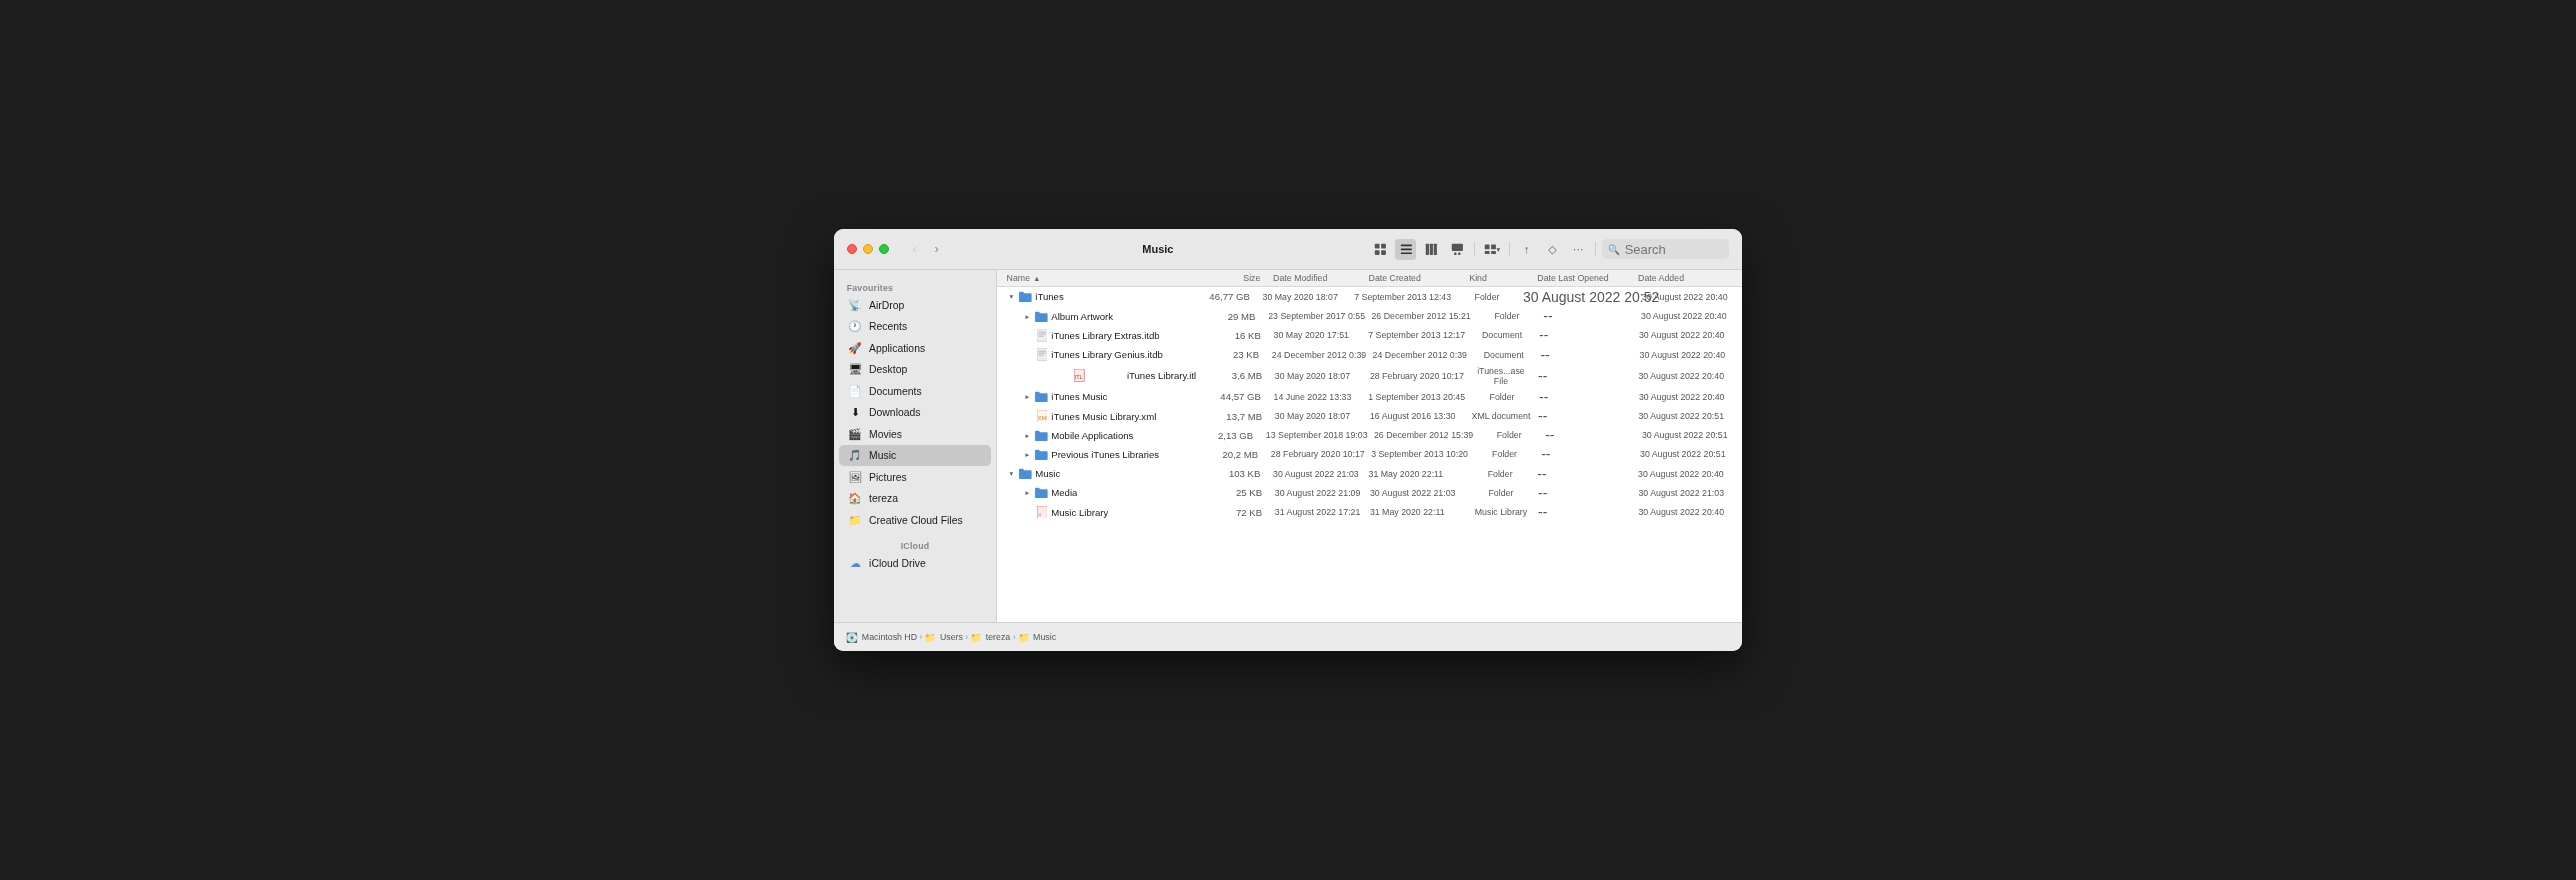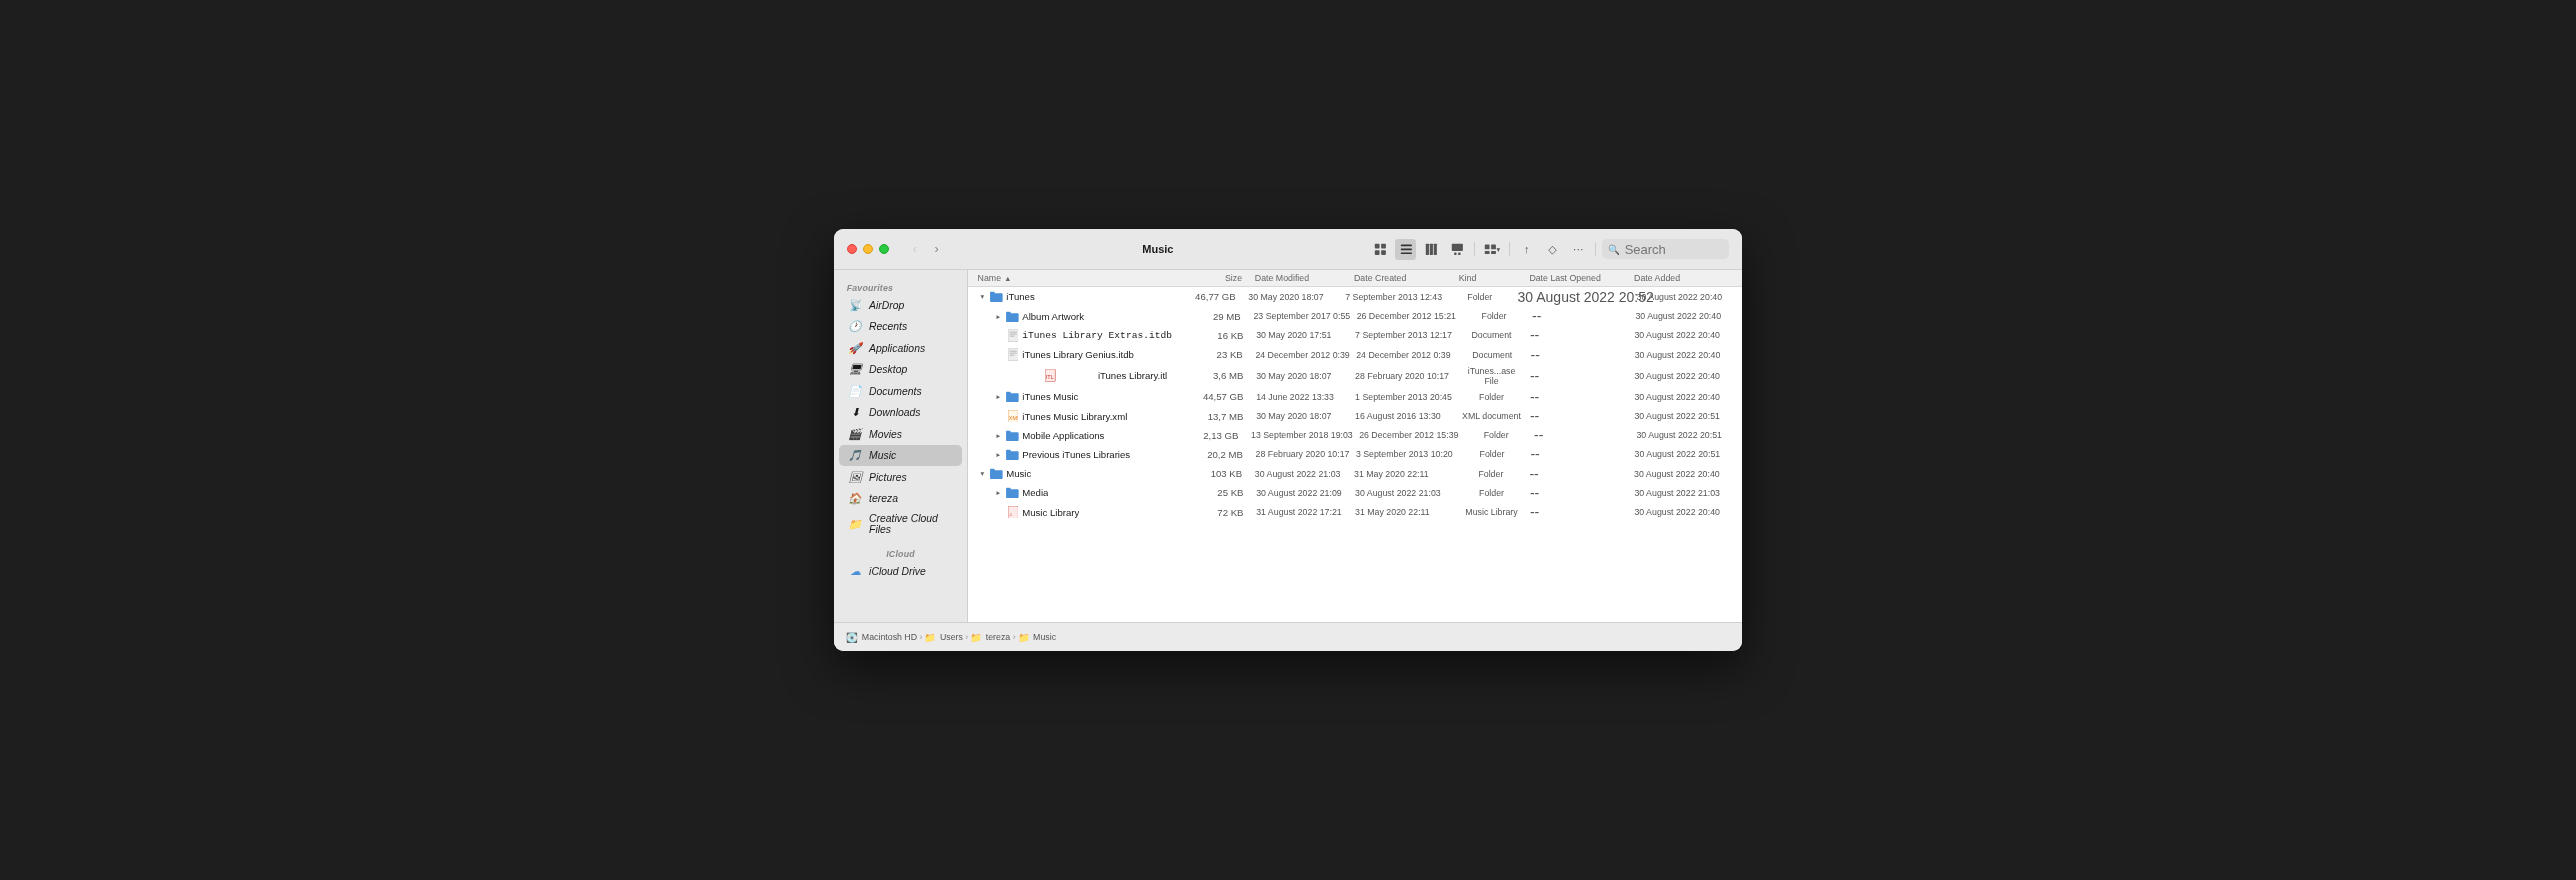--- a/index.html
+++ b/index.html
@@ -111,29 +111,28 @@
     }
     .search-icon-small { color: #888; font-size: 9.6px; }
     
     .main {
       display: flex;
       flex: 1;
       overflow: hidden;
     }
     
     .sidebar {
-      width: 134px;
+      width: 163px;
       background: #e8e8e8;
       border-right: 0.8px solid #d0d0d0;
       padding: 9.6px 0;
       display: flex;
       flex-direction: column;
       overflow-y: auto;
       flex-shrink: 0;
-      font-style: italic;
     }
     .sidebar-section-label {
       font-size: 8.8px;
       font-weight: 600;
       color: #888;
       padding: 3.2px 12.7px 1.6px;
       text-transform: capitalize;
       letter-spacing: 0.2px;
     }
     .sidebar-item {
@@ -425,21 +424,21 @@
       <span class="file-name">Album Artwork</span>
     </div>
     <div class="cell-size">29 MB</div>
     <div class="cell-date">23 September 2017 0:55</div>
     <div class="cell-date2">26 December 2012 15:21</div>
     <div class="cell-kind">Folder</div>
     <div class="cell-dlast">--</div>
     <div class="cell-dadded">30 August 2022 20:40</div>
   </div>
           <div class="file-row">
-    <div class="file-name-cell" style="padding-left:16px;font-family:Liberation Mono, monospace;">
+    <div class="file-name-cell" style="padding-left:16px;">
       <span style="width:9.6px;display:inline-block;"></span>
       <span class="file-icon">
                 <svg width="10.4" height="12.7" viewBox="0 0 13 16" fill="none">
                   <rect x="0" y="0" width="13" height="16" rx="1.5" fill="#eee" stroke="#bbb" stroke-width="0.7"></rect>
                   <path d="M2 4h9M2 6.5h9M2 9h6" stroke="#aaa" stroke-width="1"></path>
                 </svg>
               </span>
       <span class="file-name">iTunes Library Extras.itdb</span>
     </div>
     <div class="cell-size">16 KB</div>

